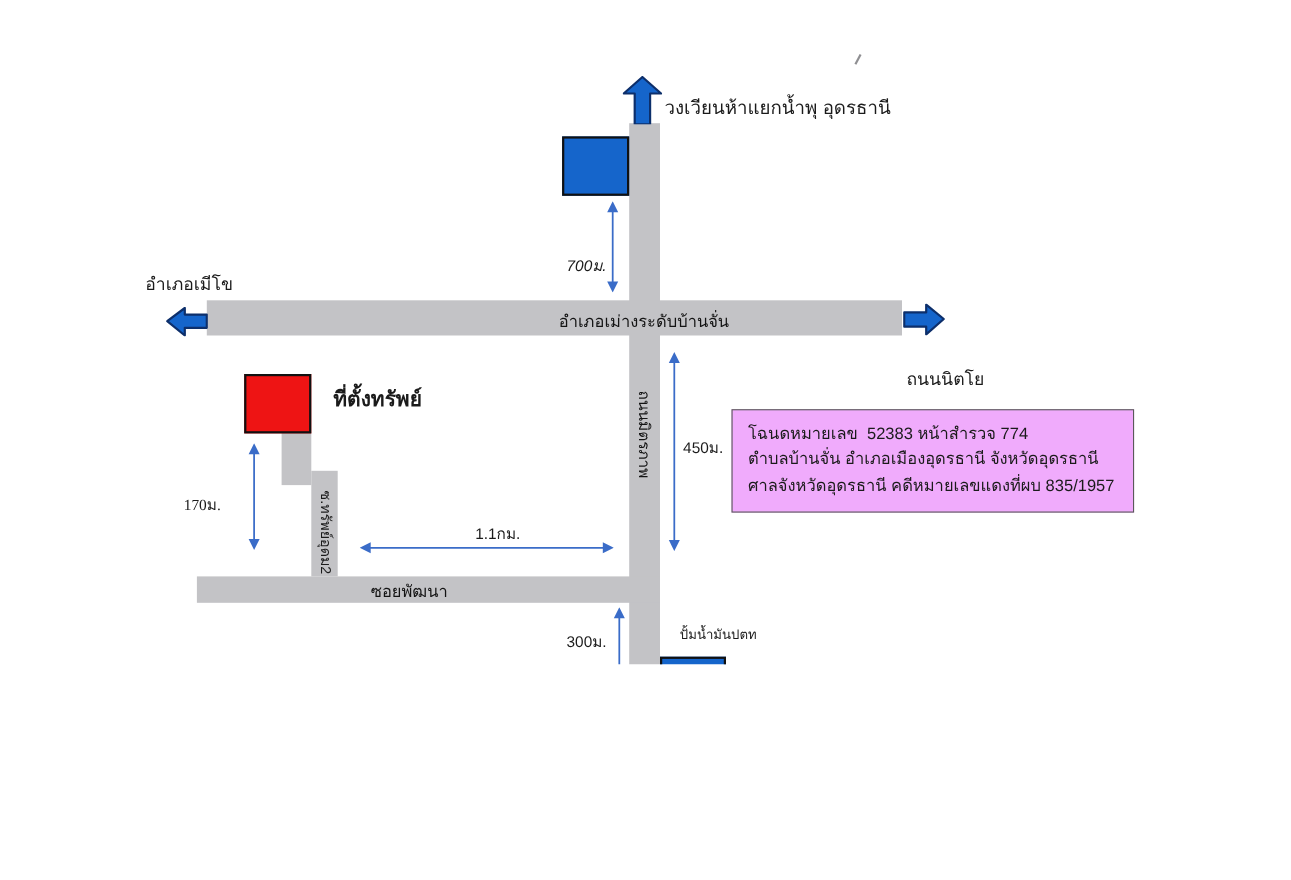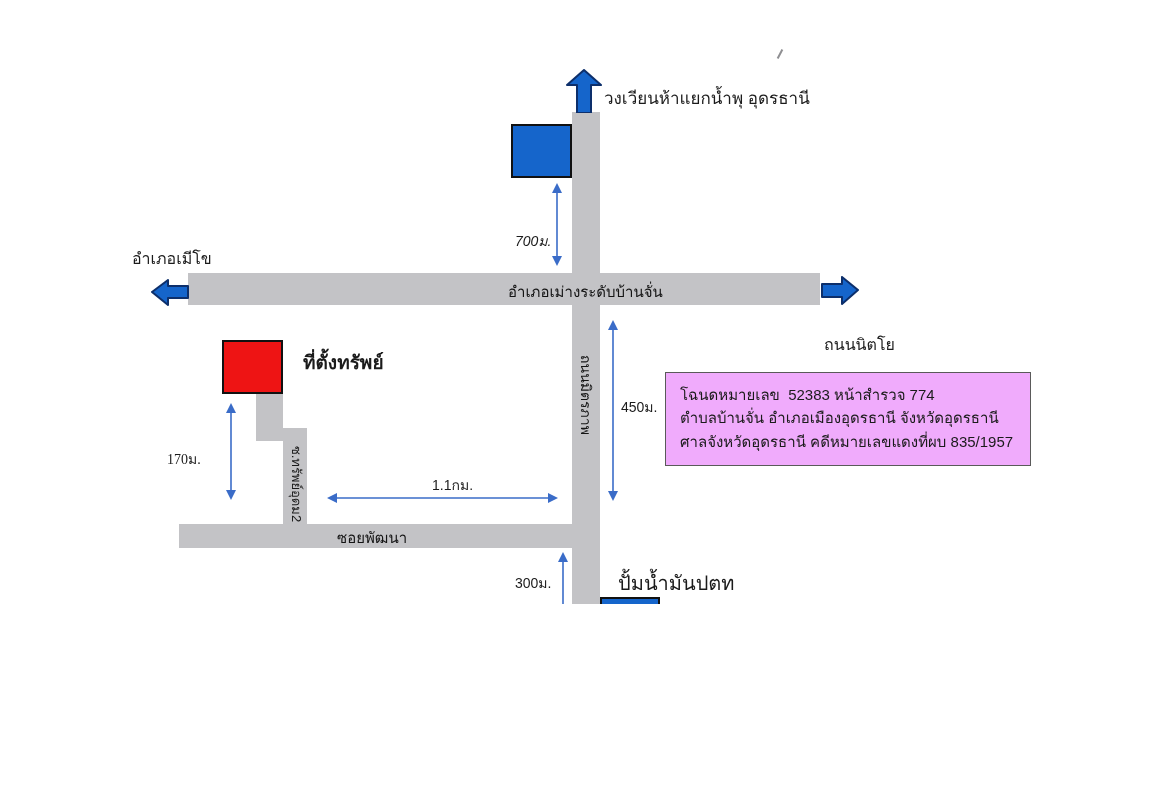--- a/index.html
+++ b/index.html
@@ -103,21 +103,21 @@
   <div class="label" style="left:167px; top:448px; font-size:14px;font-family:Liberation Serif, serif;">170ม.</div>
 
   <div class="vlabel" style="left:296px; top:484px; font-size:13px;">ซ.ทรัพย์อุดม2</div>
 
   <div class="label" style="left:420px; top:474px; font-size:14px;margin-left:12px;">1.1กม.</div>
 
   <div class="label on-road" style="left:337px; top:526px; font-size:15px;text-align:right;">ซอยพัฒนา</div>
 
   <div class="label" style="left:515px; top:572px; font-size:14px;">300ม.</div>
 
-  <div class="label" style="left:618px; top:567px; font-size:20px;">ปั้มน้ำมันปตท</div>
+  <div class="label" style="left:618px; top:567px; font-size:12px;">ปั้มน้ำมันปตท</div>
 
   <div class="label" style="left:608px; top:680px; font-size:16px;">ขอนแก่น</div>
 
   <div class="deed">
     <div>โฉนดหมายเลข  52383 หน้าสำรวจ 774</div>
     <div>ตำบลบ้านจั่น อำเภอเมืองอุดรธานี จังหวัดอุดรธานี</div>
     <div>ศาลจังหวัดอุดรธานี คดีหมายเลขแดงที่ผบ 835/1957</div>
   </div>
 
   <div class="tick"></div>

